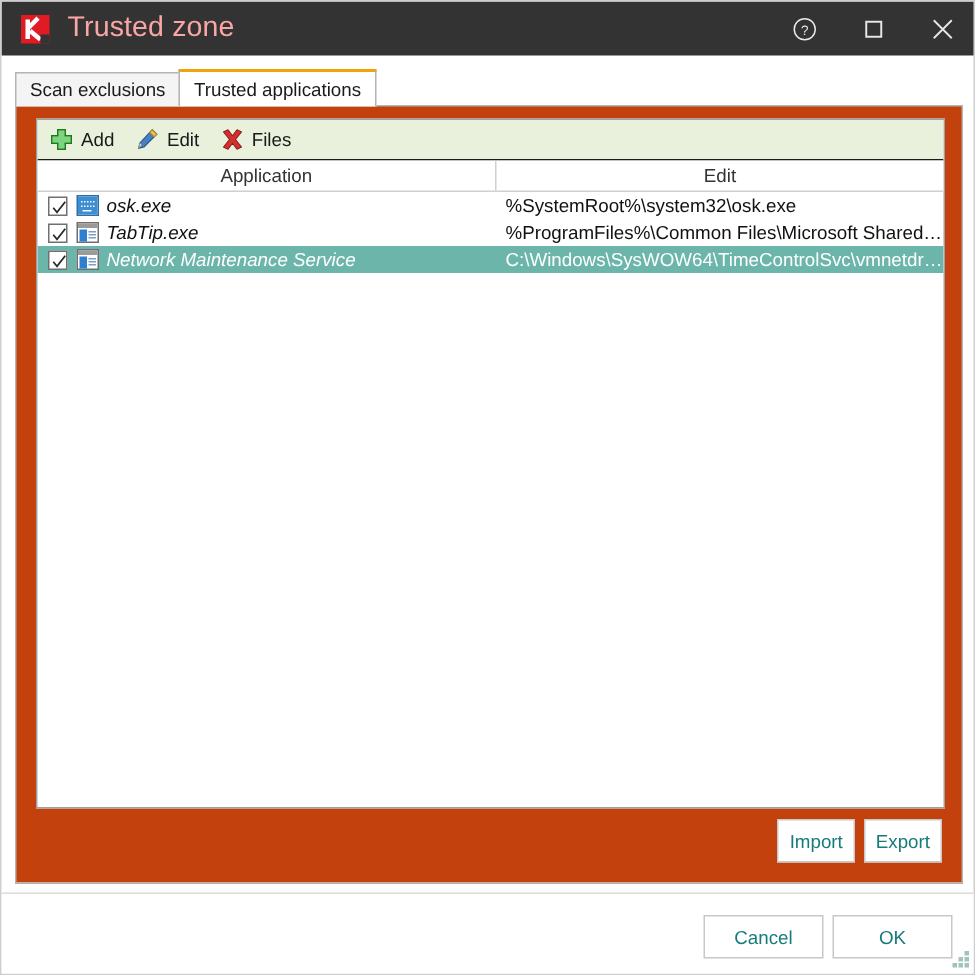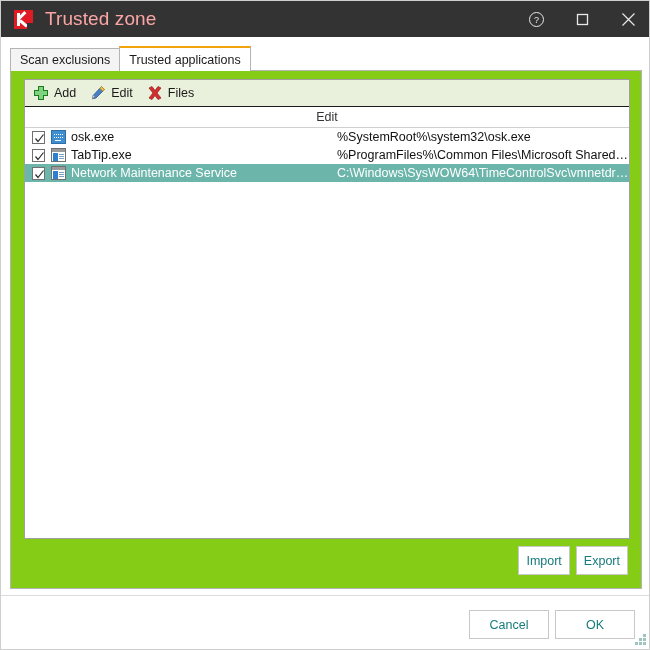--- a/index.html
+++ b/index.html
@@ -89,21 +89,21 @@
     border-left: 1px solid #b4b4b4;
     border-right: 1px solid #b4b4b4;
     z-index: 6;
   }
 
   
   .tabpanel {
     position: absolute;
     left: 9px; top: 69px;
     width: 632px; height: 519px;
-    background: #84cc16;
+    background: #c2410c;
     border: 1px solid #b4b4b4;
   }
 
   
   .listbox {
     position: absolute;
     left: 13px; top: 8px;
     width: 606px; height: 460px;
     border: 1px solid #a0a0a0;
     background: #ffffff;
@@ -171,21 +171,21 @@
   .chk {
     width: 13px; height: 13px;
     background: #ffffff;
     border: 1px solid #707070;
     flex: none;
     position: relative;
     margin-right: 6px;
   }
   .chk svg { position: absolute; left: 1px; top: 1px; }
   .row-ico { width: 15px; height: 14px; margin-right: 5px; flex: none; position: relative; }
-  .row-label { overflow: hidden; text-overflow: ellipsis; white-space: nowrap; }
+  .row-label { overflow: hidden; text-overflow: ellipsis; white-space: nowrap; font-style: italic; }
 
   
   .ico-kb { background: #ffffff; border: 1px solid #2f6fa8; }
   .ico-kb .kbi { position: absolute; left: 0; top: 0; right: 0; bottom: 0; background: #3d8fd1; }
   .ico-kb .key { position: absolute; background: #ffffff; width: 1px; height: 1px; }
 
   
   .ico-app { background: #ffffff; border: 1px solid #6f6f6f; }
   .ico-app .bar { position: absolute; left: 0; top: 0; width: 100%; height: 3px; background: #9a9a9a; }
   .ico-app .blue { position: absolute; left: 1px; top: 4px; width: 5px; height: 8px; background: #2f7fd1; }
@@ -307,20 +307,21 @@
           <span class="tb-ico">
             <svg width="16" height="16" viewBox="0 0 16 16">
               <path d="M2 3 L5 1.5 L8 5.5 L11 1.5 L14 3 L10 8 L14 13 L11 14.5 L8 10.5 L5 14.5 L2 13 L6 8 Z" fill="#d32f2f" stroke="#901c1c" stroke-width="0.7" stroke-linejoin="round"></path>
             </svg>
           </span>
           <span class="tb-label">Files</span>
         </div>
       </div>
 
       <div class="hdr">
+        <div class="hdr-cell hdr-app">Application</div>
         <div class="hdr-cell hdr-path">Edit</div>
       </div>
 
       <div class="row">
         <div class="row-app">
           <span class="chk">
             <svg width="11" height="11" viewBox="0 0 11 11">
               <path d="M1.5 5.5 L4 8.5 L9.5 1.5" stroke="#2b2b2b" stroke-width="1.2" fill="none"></path>
             </svg>
           </span>

